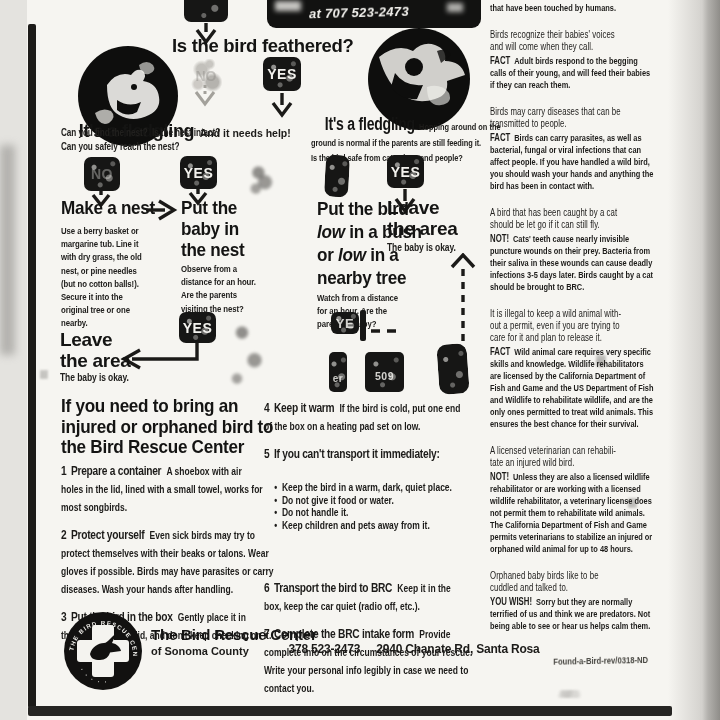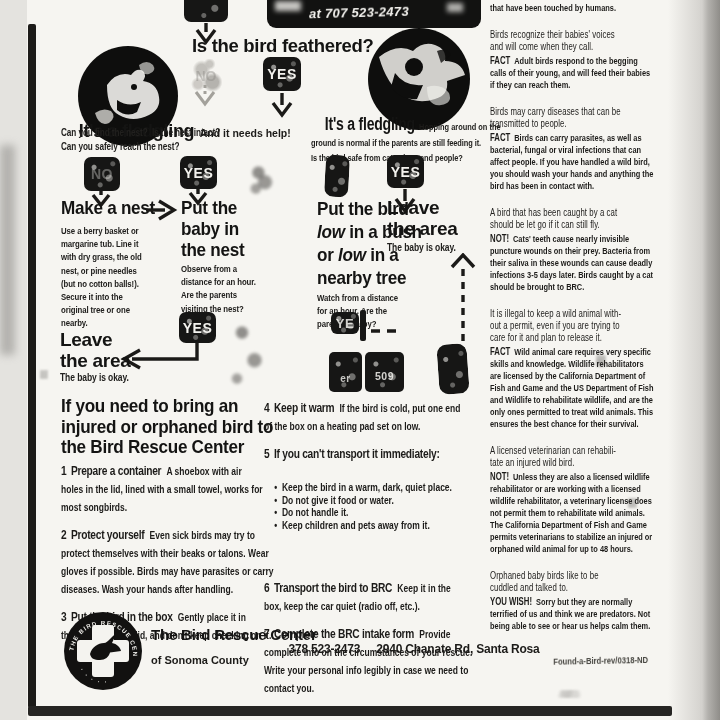--- a/index.html
+++ b/index.html
@@ -61,21 +61,21 @@
         <line class="arrow" x1="13" y1="0" x2="13" y2="9"></line>
         <polyline class="arrow" points="4,7 13,19 22,7"></polyline>
       </svg>
   </span>
   <div class="abs" style="left:267px;top:-13px;width:214px;height:41px;background:#121211;border-radius:9px;">
     <div class="abs" style="left:8px;top:14px;width:26px;height:10px;background:#f6f5f1;filter:blur(2.5px);opacity:.8;"></div>
     <div class="abs" style="left:180px;top:16px;width:16px;height:9px;background:#f6f5f1;filter:blur(2.5px);opacity:.7;"></div>
     <div class="abs" style="left:42px;top:18px;font-size:13px;font-weight:800;font-style:italic;color:#f2f1ed;letter-spacing:.3px;transform:rotate(-1.5deg);filter:blur(.4px);">at 707 523-2473</div>
   </div>
 
-  <div class="abs title" style="left:192px;top:35px;font-size:18.5px;">Is the bird feathered?</div>
+  <div class="abs title" style="left:172px;top:35px;font-size:18.5px;">Is the bird feathered?</div>
 
   <div class="abs ghostbox" style="left:188px;top:59px;width:36px;height:34px;">
     <div style="text-align:center;font-weight:bold;font-size:14px;color:#8f8d88;opacity:.45;line-height:34px;">NO</div>
   </div>
   <span class="abs" style="left:192px;top:85px;">
     <svg width="26" height="22">
         <line class="arrow-ghost" x1="13" y1="0" x2="13" y2="9" stroke-dasharray="3,3"></line>
         <polyline class="arrow-ghost" points="4,7 13,19 22,7"></polyline>
       </svg>
   </span>
@@ -226,21 +226,21 @@
   <div class="abs smudge" style="left:248px;top:163px;width:26px;height:32px;border-radius:8px;"></div>
   <div class="abs tagbox degraded" style="left:331px;top:312px;width:28px;height:22px;border-radius:6px;">
     <span style="font-size:13px;opacity:.85;">YE</span>
   </div>
   <div class="abs" style="left:360px;top:310px;width:6px;height:31px;background:#161615;border-radius:2px;"></div>
   <span class="abs" style="left:371px;top:321px;">
     <svg width="32" height="8">
         <line class="arrow" x1="0" y1="4" x2="30" y2="4" stroke-dasharray="9,7"></line>
       </svg>
   </span>
-  <div class="abs tagbox degraded" style="left:329px;top:352px;width:33px;height:40px;border-radius:5px;">
+  <div class="abs tagbox degraded" style="left:329px;top:352px;width:18px;height:40px;border-radius:5px;">
     <span style="font-size:10px;opacity:.8;margin-top:12px;">er</span>
   </div>
   <div class="abs tagbox degraded" style="left:365px;top:352px;width:39px;height:40px;border-radius:5px;">
     <span style="font-size:10.5px;opacity:.85;margin-top:8px;">509</span>
   </div>
   <div class="abs tagbox degraded" style="left:438px;top:344px;width:30px;height:50px;border-radius:10px;transform:rotate(-4deg);"></div>
 
   <div class="abs pre title cx90" style="left:61px;top:396px;font-size:19px;line-height:20.5px;">If you need to bring an
 injured or orphaned bird to
 the Bird Rescue Center</div>
@@ -342,21 +342,21 @@
       </defs>
       <text font-size="6" fill="#f2f1ed" font-weight="bold" letter-spacing="1.2"><textPath href="#arcTop" startOffset="4"><tspan>THE BIRD RESCUE CENTER</tspan></textPath></text>
       <text font-size="6" fill="#f2f1ed" font-weight="bold" letter-spacing="2"><textPath href="#arcBot" startOffset="12"><tspan>· · · · ·</tspan></textPath></text>
       <rect x="30" y="15" width="22" height="52" rx="3" fill="#f4f3ef"></rect>
       <rect x="15" y="30" width="52" height="22" rx="3" fill="#f4f3ef"></rect>
       <path d="M28,44 C30,37 36,33 42,33 C44,33 46,31 48,29 L51,26 C52,25 53,26 52.5,27.5 L50,33 C55,34 58,37 59,41 L48,42.5 C47,47 43,50 38,50 C32,50 29,48.5 28,44 Z" fill="#121110"></path>
     </svg>
   </span>
   <div class="abs" style="left:151px;top:626px;">
     <div class="title" style="font-size:15px;letter-spacing:-.2px;">The Bird Rescue Center</div>
-    <div style="font-size:11px;font-weight:bold;margin-top:11px;">of Sonoma County</div>
+    <div style="font-size:11px;font-weight:bold;margin-top:2px;">of Sonoma County</div>
   </div>
   <div class="abs pre" style="left:276px;top:628px;font-size:12px;font-weight:bold;letter-spacing:-.2px;">
     <span>378 523-2473</span><span style="display:inline-block;width:16px;"></span><span>2940 Chanate Rd, Santa Rosa</span>
   </div>
 
   <div class="abs smudge" style="left:596px;top:355px;width:10px;height:12px;opacity:.4;"></div>
   <div class="abs smudge" style="left:628px;top:498px;width:9px;height:10px;opacity:.35;"></div>
   <div class="abs smudge" style="left:40px;top:370px;width:8px;height:9px;opacity:.3;"></div>
   <div class="abs smudge" style="left:556px;top:690px;width:26px;height:8px;opacity:.3;"></div>
 </div>

